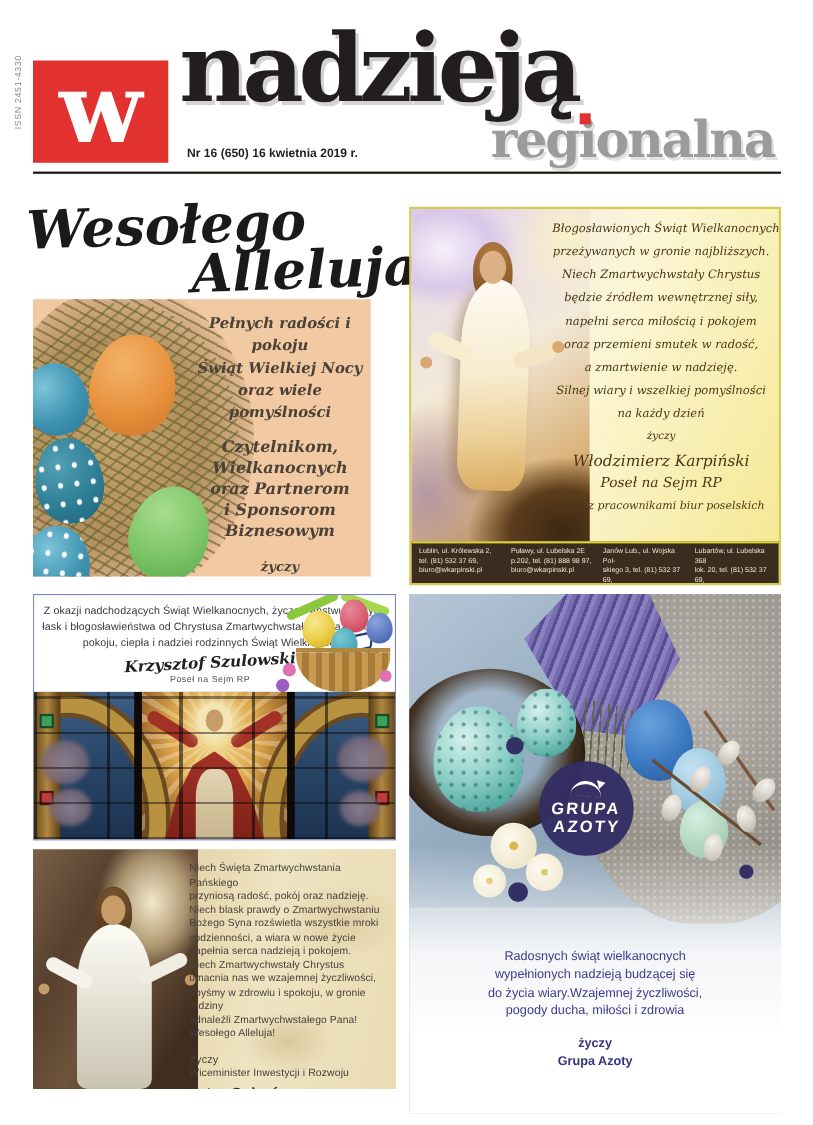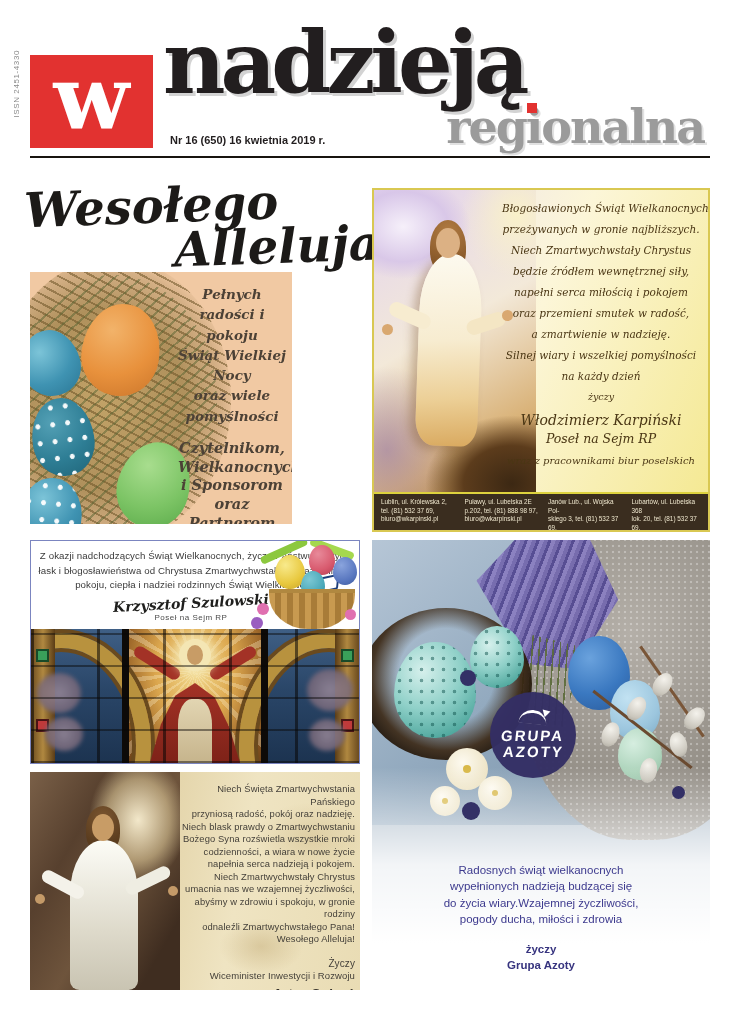--- a/index.html
+++ b/index.html
@@ -26,21 +26,21 @@
   .issue{left:170px;top:134px;font-size:11px;font-weight:bold;color:#221e1f}
   .rule{left:30px;top:156px;width:680px;height:2px;background:#18140f}
 
   
   .headline{left:24px;top:176px;font-family:"DejaVu Serif",serif;font-style:italic;
         font-weight:bold;color:#1c1a18}
   .hl1{font-size:48px;transform:rotate(-2deg)}
   .hl2{font-size:48px;margin:-14px 0 0 150px;transform:rotate(-2deg)}
 
   
-  .card-pub{left:30px;top:272px;width:262px;height:252px;background:#f1c9a3;overflow:hidden}
+  .card-pub{left:30px;top:272px;width:307px;height:252px;background:#f1c9a3;overflow:hidden}
   .hay{position:absolute;left:-34px;top:-14px;width:235px;height:285px;border-radius:50%;
      background:radial-gradient(ellipse at 45% 50%, rgba(191,160,100,.95) 0%, rgba(168,138,84,.9) 45%, rgba(150,120,70,.3) 66%, transparent 75%)}
   .hay::before{content:"";position:absolute;inset:0;border-radius:50%;
      background:repeating-linear-gradient(28deg, rgba(110,85,40,.55) 0 2px, transparent 2px 8px)}
   .hay::after{content:"";position:absolute;inset:6%;border-radius:50%;
      background:repeating-linear-gradient(-42deg, rgba(92,102,52,.5) 0 2px, transparent 2px 9px)}
   .egg{position:absolute;border-radius:50%/58% 58% 46% 46%}
   .egg-b1{left:-8px;top:58px;width:58px;height:66px;transform:rotate(-14deg);
      background-color:#3f93b2;background:radial-gradient(circle at 35% 30%, #7cc4d8, #3f93b2 55%, #2a7694)}
   .egg-or{left:52px;top:32px;width:78px;height:92px;transform:rotate(9deg);
@@ -174,21 +174,21 @@
      linear-gradient(120deg,#7a6048 0%,#57402e 30%,#6e543c 55%,#3f2d20 85%)}
   .s-hair{position:absolute;left:56px;top:34px;width:34px;height:46px;border-radius:50% 50% 40% 40%;
      background:radial-gradient(circle at 50% 25%,#7a5530,#5a3c1e 70%)}
   .s-robe{position:absolute;left:40px;top:68px;width:68px;height:150px;
      background:linear-gradient(#fcfcf6,#dedacb 60%,#c9c4b2);border-radius:50% 50% 14% 14%/36% 36% 6% 6%}
   .s-arm-l{position:absolute;left:10px;top:106px;width:46px;height:13px;background:#f4f2ea;border-radius:7px;transform:rotate(28deg)}
   .s-arm-r{position:absolute;left:94px;top:102px;width:48px;height:13px;background:#efede2;border-radius:7px;transform:rotate(-26deg)}
   .s-hand-l{position:absolute;left:5px;top:122px;width:10px;height:10px;border-radius:50%;background:#c49a68}
   .s-hand-r{position:absolute;left:138px;top:114px;width:10px;height:10px;border-radius:50%;background:#c49a68}
   .s-head{position:absolute;left:62px;top:42px;width:22px;height:27px;border-radius:50%;background:#c89c66}
-  .sob-text{position:absolute;left:142px;right:5px;top:11px;text-align:right;
+  .sob-text{position:absolute;left:142px;right:5px;top:11px;text-align:left;
      font-size:9.4px;color:#45413a;line-height:1.33;letter-spacing:.1px}
   .sob-close{margin-top:11px;font-size:10px}
   .sob-role{font-size:9.5px;margin-top:0}
   .sob-name{font-size:13.5px;font-weight:bold;color:#37332c;margin-top:3px;letter-spacing:.3px}
 
   
   .card-az{left:372px;top:540px;width:338px;height:472px;background:#aebdcb;overflow:hidden}
   .az-sky{position:absolute;left:0;top:0;width:215px;height:285px;
      background:linear-gradient(140deg,#b6c6d6 0%,#93aabf 55%,#7e97ad 100%)}
   .az-stone{position:absolute;left:148px;top:-45px;width:245px;height:345px;border-radius:45%;
@@ -270,22 +270,22 @@
     <div class="egg egg-b2"></div>
     <div class="pub-text">
       <div class="pub-w">
         <div>Pełnych radości i pokoju</div>
         <div>Świąt Wielkiej Nocy</div>
         <div>oraz wiele pomyślności</div>
       </div>
       <div class="pub-r">
         <div>Czytelnikom,</div>
         <div>Wielkanocnych</div>
+        <div>oraz Partnerom</div>
         <div>i Sponsorom</div>
-        <div>oraz Partnerom</div>
         <div>Biznesowym</div>
       </div>
       <div class="pub-c">
         <div>życzy</div>
         <div>Wydawca</div>
         <div>i zespół redakcyjny</div>
 
       </div>
     </div>
   </div>

